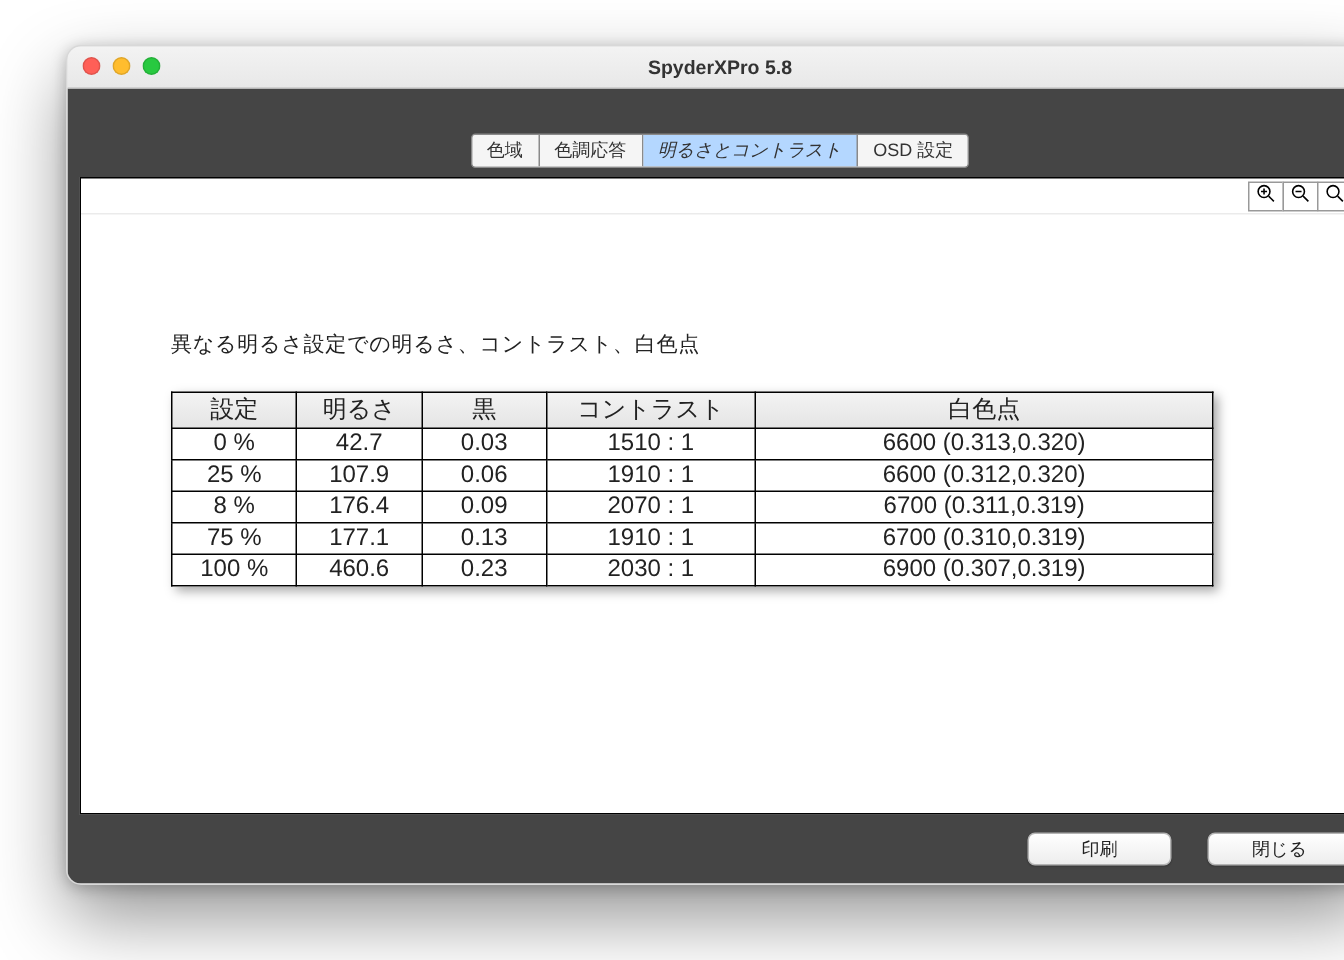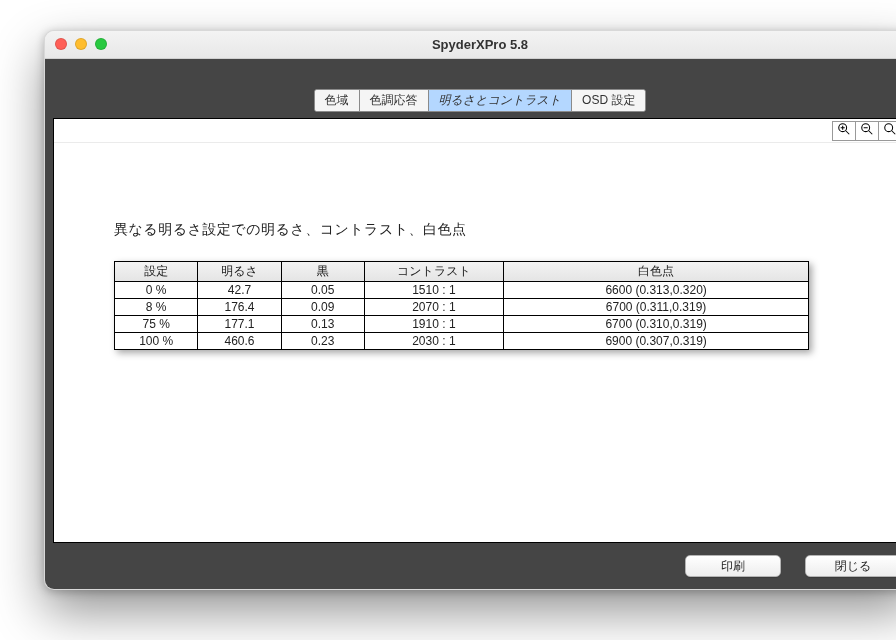--- a/index.html
+++ b/index.html
@@ -17,21 +17,21 @@
   .tab { padding: 2px 10px; border-right: 1px solid #8a8a8a; cursor: default; background: #f5f5f5; color: #333; }
   .tab:last-child { border-right: none; }
   .tab.active { background: #b4d7ff; font-style: italic; }
   .viewer { flex: 1; background: #fff; border: 1px solid #000; position: relative; display: flex; flex-direction: column; }
   .zoombar { height: 24px; display: flex; justify-content: flex-end; align-items: center; gap: 0; padding-right: 4px; border-bottom: 1px solid rgba(0,0,0,.08); }
   .zbtn { width: 24px; height: 20px; border: 1px solid #999; background: #fff; margin-left: -1px; display: flex; align-items: center; justify-content: center; cursor: pointer; }
   .zbtn svg { width: 14px; height: 14px; }
   .page { flex: 1; padding: 38px 60px; overflow: auto; }
   .page-title { font-size: 14px; margin-bottom: 22px; letter-spacing: .5px; margin-top: 40px; }
   .tbl-wrap { box-shadow: 3px 3px 7px rgba(0,0,0,.35); width: 95%; }
-  table { border-collapse: collapse; width: 100%; font-size: 12px; }
+  table { border-collapse: collapse; width: 100%; font-size: 16px; }
   th, td { border: 1px solid #000; padding: 1px 6px; text-align: center; font-weight: 400; }
   thead tr { background: linear-gradient(#f3f3f3,#e4e4e4); }
   col.c1 { width: 12%; }
   col.c2 { width: 12%; }
   col.c3 { width: 12%; }
   col.c4 { width: 20%; }
   col.c5 { width: 44%; }
   .footer { height: 34px; display: flex; justify-content: flex-end; align-items: flex-end; gap: 24px; padding-right: 6px; }
   .btn { min-width: 96px; height: 22px; background: linear-gradient(#ffffff,#ededed); border: 1px solid #b4b4b4; border-radius: 5px; font-size: 12px; color: #222; display: flex; align-items: center; justify-content: center; cursor: pointer; box-shadow: 0 1px 1px rgba(0,0,0,.15); }
 </style>
@@ -108,23 +108,30 @@
                   <th>明るさ</th>
                   <th>黒</th>
                   <th>コントラスト</th>
                   <th>白色点</th>
                 </tr>
               </thead>
             <tbody id="tbody">
                 <tr>
                   <td>0 %</td>
                   <td>42.7</td>
-                  <td>0.05</td>
+                  <td>0.03</td>
                   <td>1510 : 1</td>
                   <td>6600 (0.313,0.320)</td>
+                </tr>
+                <tr>
+                  <td>25 %</td>
+                  <td>107.9</td>
+                  <td>0.06</td>
+                  <td>1910 : 1</td>
+                  <td>6600 (0.312,0.320)</td>
                 </tr>
                 <tr>
                   <td>8 %</td>
                   <td>176.4</td>
                   <td>0.09</td>
                   <td>2070 : 1</td>
                   <td>6700 (0.311,0.319)</td>
                 </tr>
                 <tr>
                   <td>75 %</td>

